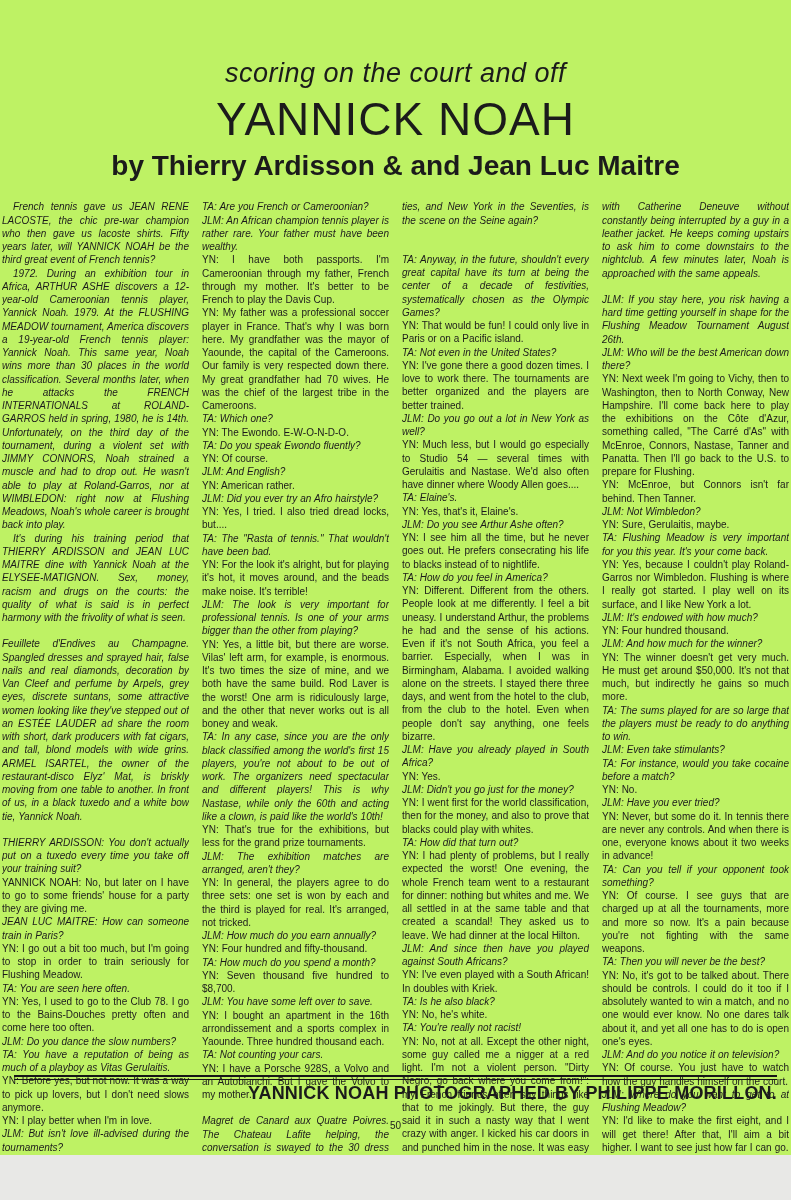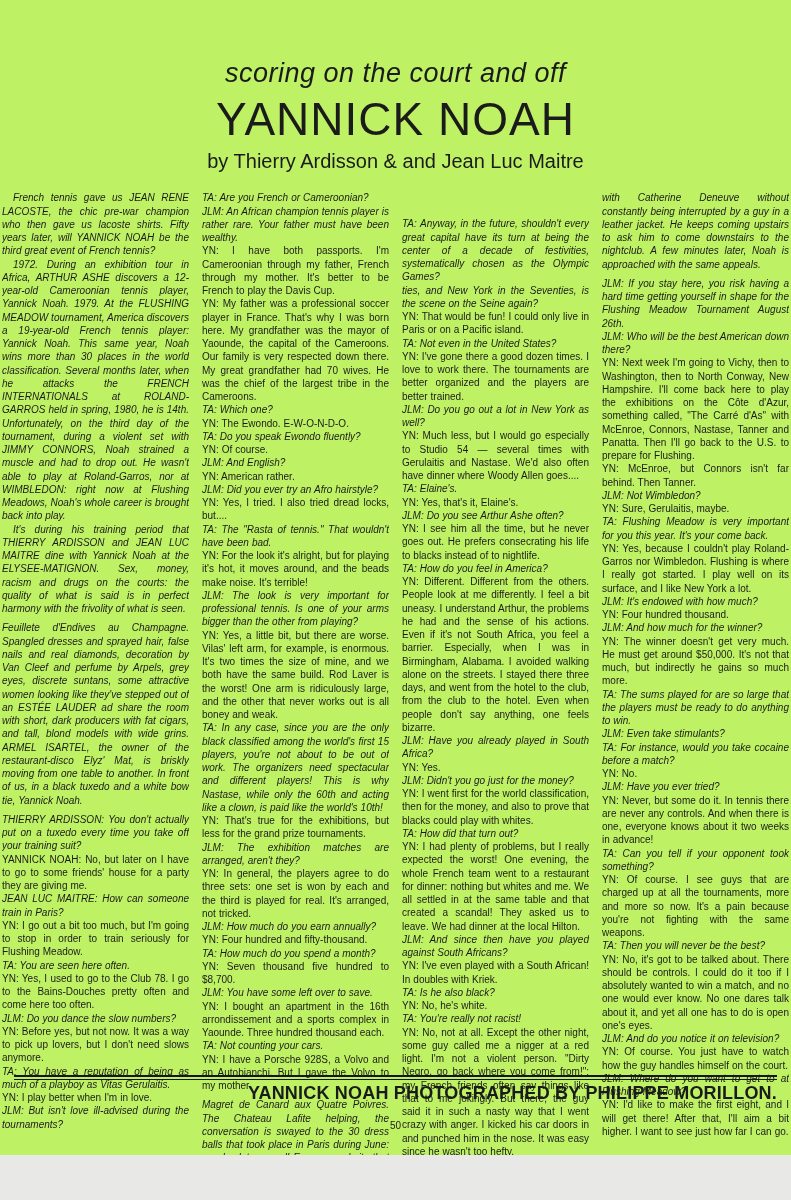--- a/index.html
+++ b/index.html
@@ -23,41 +23,41 @@
     font-weight:400;
   }
   .title {
     font-size:46px;
     font-weight:400;
     letter-spacing:1px;
     margin:2px 0 7px 0;
     line-height:1.05;
   }
   .byline {
-    font-size:20px;
-    font-weight:400;
+    font-size:28px;
+    font-weight:700;
     margin:4px 0 18px 0;
   }
   .cols {
     display:flex;
     gap:13px;
     height:966px;
     overflow:hidden;
   }
   .col { flex:1 1 0; overflow:hidden; }
   .blk {
     margin:0;
     font-size:10px;
     line-height:13.25px;
     text-align:justify;
     word-spacing:0.2px;
   }
   .blk.intro, .blk.scene, .blk.cont, .blk.q { font-style:italic; }
   .blk.intro { text-indent:11px; }
-  .blk.gap { margin-top:6px; }
+  .blk.gap { margin-top:13px; }
   .blk.gap2 { margin-top:26px; }
   .footer { position:absolute; left:14px; right:14px; bottom:8px; }
   .rule {
     height:2px;
     border-top:2px solid #161616;
     border-bottom:1px solid #161616;
     margin-bottom:3px;
   }
   .credit {
     text-align:right;
@@ -88,22 +88,22 @@
         <p class="blk intro">1972. During an exhibition tour in Africa, ARTHUR ASHE discovers a 12-year-old Cameroonian tennis player, Yannick Noah. 1979. At the FLUSHING MEADOW tournament, America discovers a 19-year-old French tennis player: Yannick Noah. This same year, Noah wins more than 30 places in the world classification. Several months later, when he attacks the FRENCH INTERNATIONALS at ROLAND-GARROS held in spring, 1980, he is 14th. Unfortunately, on the third day of the tournament, during a violent set with JIMMY CONNORS, Noah strained a muscle and had to drop out. He wasn't able to play at Roland-Garros, nor at WIMBLEDON: right now at Flushing Meadows, Noah's whole career is brought back into play.</p>
         <p class="blk intro">It's during his training period that THIERRY ARDISSON and JEAN LUC MAITRE dine with Yannick Noah at the ELYSEE-MATIGNON. Sex, money, racism and drugs on the courts: the quality of what is said is in perfect harmony with the frivolity of what is seen.</p>
         <p class="blk scene gap">Feuillete d'Endives au Champagne. Spangled dresses and sprayed hair, false nails and real diamonds, decoration by Van Cleef and perfume by Arpels, grey eyes, discrete suntans, some attractive women looking like they've stepped out of an ESTÉE LAUDER ad share the room with short, dark producers with fat cigars, and tall, blond models with wide grins. ARMEL ISARTEL, the owner of the restaurant-disco Elyz' Mat, is briskly moving from one table to another. In front of us, in a black tuxedo and a white bow tie, Yannick Noah.</p>
         <p class="blk q gap">THIERRY ARDISSON: You don't actually put on a tuxedo every time you take off your training suit?</p>
         <p class="blk a">YANNICK NOAH: No, but later on I have to go to some friends' house for a party they are giving me.</p>
         <p class="blk q">JEAN LUC MAITRE: How can someone train in Paris?</p>
         <p class="blk a">YN: I go out a bit too much, but I'm going to stop in order to train seriously for Flushing Meadow.</p>
         <p class="blk q">TA: You are seen here often.</p>
         <p class="blk a">YN: Yes, I used to go to the Club 78. I go to the Bains-Douches pretty often and come here too often.</p>
         <p class="blk q">JLM: Do you dance the slow numbers?</p>
+        <p class="blk q">TA: You have a reputation of being as much of a playboy as Vitas Gerulaitis.</p>
         <p class="blk a">YN: Before yes, but not now. It was a way to pick up lovers, but I don't need slows anymore.</p>
-        <p class="blk q">TA: You have a reputation of being as much of a playboy as Vitas Gerulaitis.</p>
         <p class="blk a">YN: I play better when I'm in love.</p>
         <p class="blk q">JLM: But isn't love ill-advised during the tournaments?</p>
       </div>
       <div class="col">
         <p class="blk q">TA: Are you French or Cameroonian?</p>
         <p class="blk q">JLM: An African champion tennis player is rather rare. Your father must have been wealthy.</p>
         <p class="blk a">YN: I have both passports. I'm Cameroonian through my father, French through my mother. It's better to be French to play the Davis Cup.</p>
         <p class="blk a">YN: My father was a professional soccer player in France. That's why I was born here. My grandfather was the mayor of Yaounde, the capital of the Cameroons. Our family is very respected down there. My great grandfather had 70 wives. He was the chief of the largest tribe in the Cameroons.</p>
         <p class="blk q">TA: Which one?</p>
         <p class="blk a">YN: The Ewondo. E-W-O-N-D-O.</p>
@@ -125,22 +125,22 @@
         <p class="blk a">YN: Four hundred and fifty-thousand.</p>
         <p class="blk q">TA: How much do you spend a month?</p>
         <p class="blk a">YN: Seven thousand five hundred to $8,700.</p>
         <p class="blk q">JLM: You have some left over to save.</p>
         <p class="blk a">YN: I bought an apartment in the 16th arrondissement and a sports complex in Yaounde. Three hundred thousand each.</p>
         <p class="blk q">TA: Not counting your cars.</p>
         <p class="blk a">YN: I have a Porsche 928S, a Volvo and an Autobianchi. But I gave the Volvo to my mother.</p>
         <p class="blk scene gap">Magret de Canard aux Quatre Poivres. The Chateau Lafite helping, the conversation is swayed to the 30 dress balls that took place in Paris during June: an absolute record! Everyone admits that in 1980, the French capital has become a "must" again, the only place to live. (Only the Eternal City dares rival the City of Light.) Will Paris be in the Eighties what Paris was in the Twenties? After Berlin in the Thirties, Hollywood in the Forties, Havana in the Fifties, London in the Six-</p>
       </div>
       <div class="col">
+        <p class="blk cont">ties, and New York in the Seventies, is the scene on the Seine again?</p>
         <p class="blk q gap2">TA: Anyway, in the future, shouldn't every great capital have its turn at being the center of a decade of festivities, systematically chosen as the Olympic Games?</p>
-        <p class="blk cont">ties, and New York in the Seventies, is the scene on the Seine again?</p>
         <p class="blk a">YN: That would be fun! I could only live in Paris or on a Pacific island.</p>
         <p class="blk q">TA: Not even in the United States?</p>
         <p class="blk a">YN: I've gone there a good dozen times. I love to work there. The tournaments are better organized and the players are better trained.</p>
         <p class="blk q">JLM: Do you go out a lot in New York as well?</p>
         <p class="blk a">YN: Much less, but I would go especially to Studio 54 — several times with Gerulaitis and Nastase. We'd also often have dinner where Woody Allen goes....</p>
         <p class="blk q">TA: Elaine's.</p>
         <p class="blk a">YN: Yes, that's it, Elaine's.</p>
         <p class="blk q">JLM: Do you see Arthur Ashe often?</p>
         <p class="blk a">YN: I see him all the time, but he never goes out. He prefers consecrating his life to blacks instead of to nightlife.</p>
         <p class="blk q">TA: How do you feel in America?</p>

